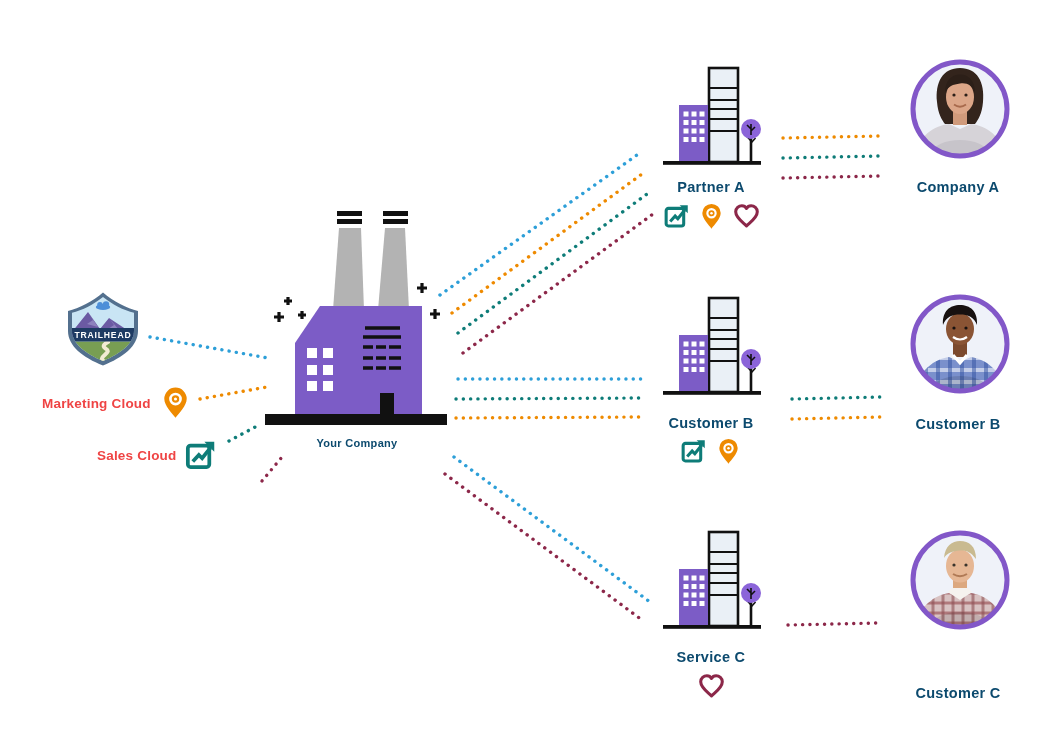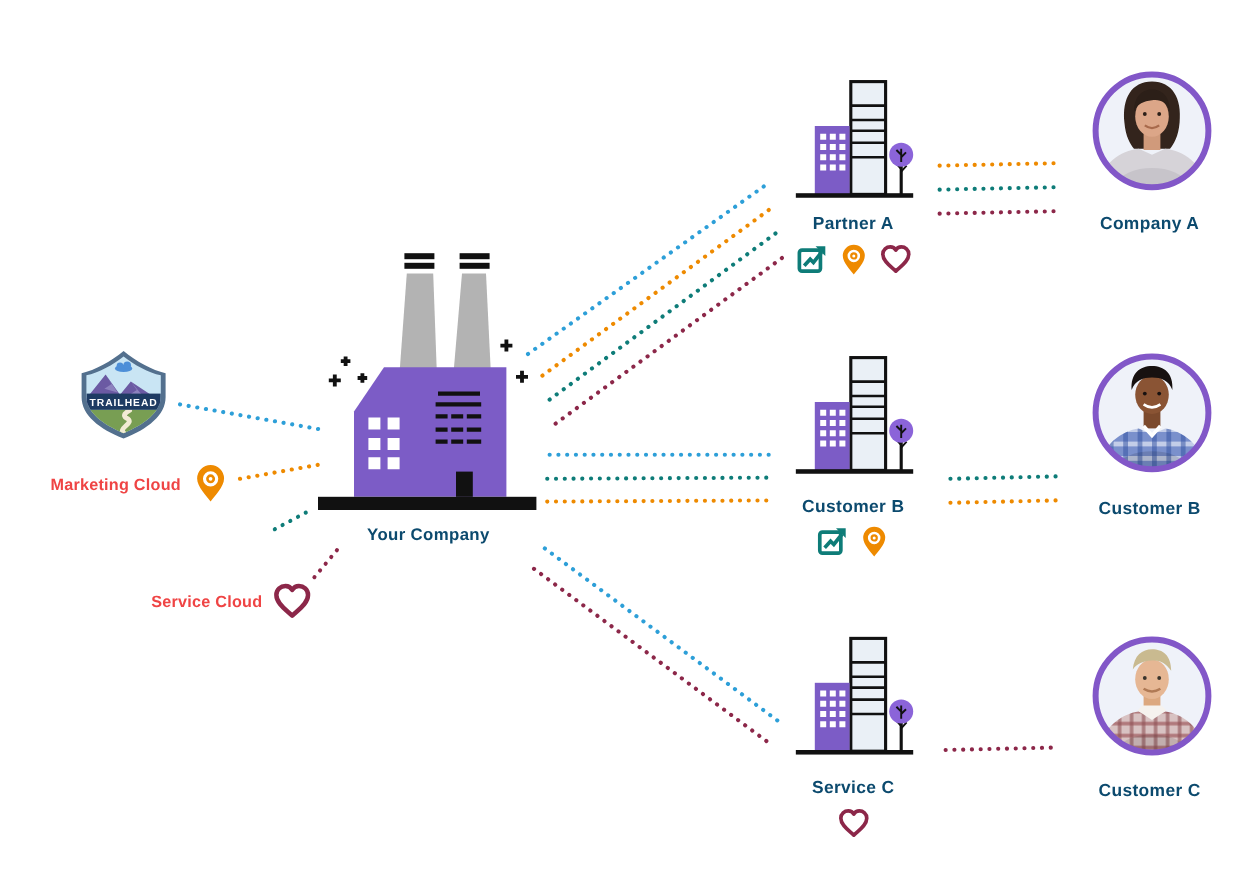--- a/index.html
+++ b/index.html
@@ -6,21 +6,21 @@
   .stage{position:relative;width:1050px;height:747px;background:#fff;overflow:hidden;
          font-family:"Liberation Sans",sans-serif;}
   .abs{position:absolute;}
   svg{display:block;}
   #connections{position:absolute;left:0;top:0;pointer-events:none;}
   .cloud-row{position:absolute;display:flex;align-items:center;gap:8px;}
   .cloud-label{color:#ef4444;font-weight:700;font-size:13.5px;letter-spacing:.2px;white-space:nowrap;}
   .cloud-icon{width:33px;height:33px;flex:0 0 auto;}
   .icon-pin-lg{width:33px;height:36px;}
   .lbl{position:absolute;color:#0c4a6e;font-weight:700;text-align:center;letter-spacing:.3px;}
-  .company-label{width:160px;font-size:14px;}
+  .company-label{width:160px;font-size:11px;}
   .partner-label,.customer-label{width:140px;font-size:14.5px;}
   .svc-icons{position:absolute;display:flex;justify-content:center;gap:8px;width:140px;}
   .svc-icon{width:27px;height:27px;}
   .badge-text{font-family:"Liberation Sans",sans-serif;font-size:8.6px;font-weight:700;
               letter-spacing:.8px;fill:#fff;}
 </style>
 </head>
 <body>
 
 <div class="stage">
@@ -104,24 +104,24 @@
       <text class="badge-text" x="41" y="47.3" text-anchor="middle">TRAILHEAD</text>
     </g>
   </svg>
 
   <div class="cloud-row" style="left:42px;top:385px">
     <span class="cloud-label">Marketing Cloud</span>
     <svg class="cloud-icon icon-pin-lg" viewBox="0 0 30 30">
         <use href="#sym-marketing"></use>
       </svg>
   </div>
-  <div class="cloud-row" style="left:126px;top:485px">
-    <span class="cloud-label">Service Cloud</span>
+  <div class="cloud-row" style="left:97px;top:439px">
+    <span class="cloud-label">Sales Cloud</span>
     <svg class="cloud-icon" viewBox="0 0 30 30">
-        <use href="#sym-service"></use>
+        <use href="#sym-sales"></use>
       </svg>
   </div>
 
   <svg class="abs" style="left:262px;top:205px" width="188" height="225" viewBox="0 0 188 225">
     <polygon points="77,23 99,23 102,105 71,105" fill="#B3B3B3"></polygon>
     <polygon points="123,23 143,23 147,105 116,105" fill="#B3B3B3"></polygon>
     <rect x="75" y="6" width="25" height="5" fill="#111"></rect>
     <rect x="75" y="14" width="25" height="5" fill="#111"></rect>
     <rect x="121" y="6" width="25" height="5" fill="#111"></rect>
     <rect x="121" y="14" width="25" height="5" fill="#111"></rect>
@@ -241,15 +241,15 @@
       <circle cx="46" cy="37" r="1.6" fill="#3A342C"></circle>
         <circle cx="58" cy="37" r="1.6" fill="#3A342C"></circle>
       <path d="M45,46 Q52,50.5 59,46" stroke="#B07A55" stroke-width="2" fill="none"></path>
       <path d="M6,104 C8,80 26,67 41,65 L52,70 L63,65 C78,67 96,80 98,104 Z" fill="url(#plaidC)"></path>
       <path d="M40,64 L52,72 L64,64 L60,60 L44,60 Z" fill="#F5F2EE"></path>
       <path d="M18,104 C22,90 36,84 52,84 C68,84 82,90 86,104 Z" fill="url(#plaidC)"></path>
       <path d="M18,104 C22,90 36,84 52,84 C68,84 82,90 86,104 Z" fill="#000" opacity="0.10"></path>
     </g>
     <circle cx="52" cy="52" r="47" fill="none" stroke="#8257C8" stroke-width="5"></circle>
   </svg>
-  <div class="lbl customer-label" style="left:888px;top:651px">Customer C</div>
+  <div class="lbl customer-label" style="left:888px;top:685px">Customer C</div>
 
 </div>
 
 </body></html>

